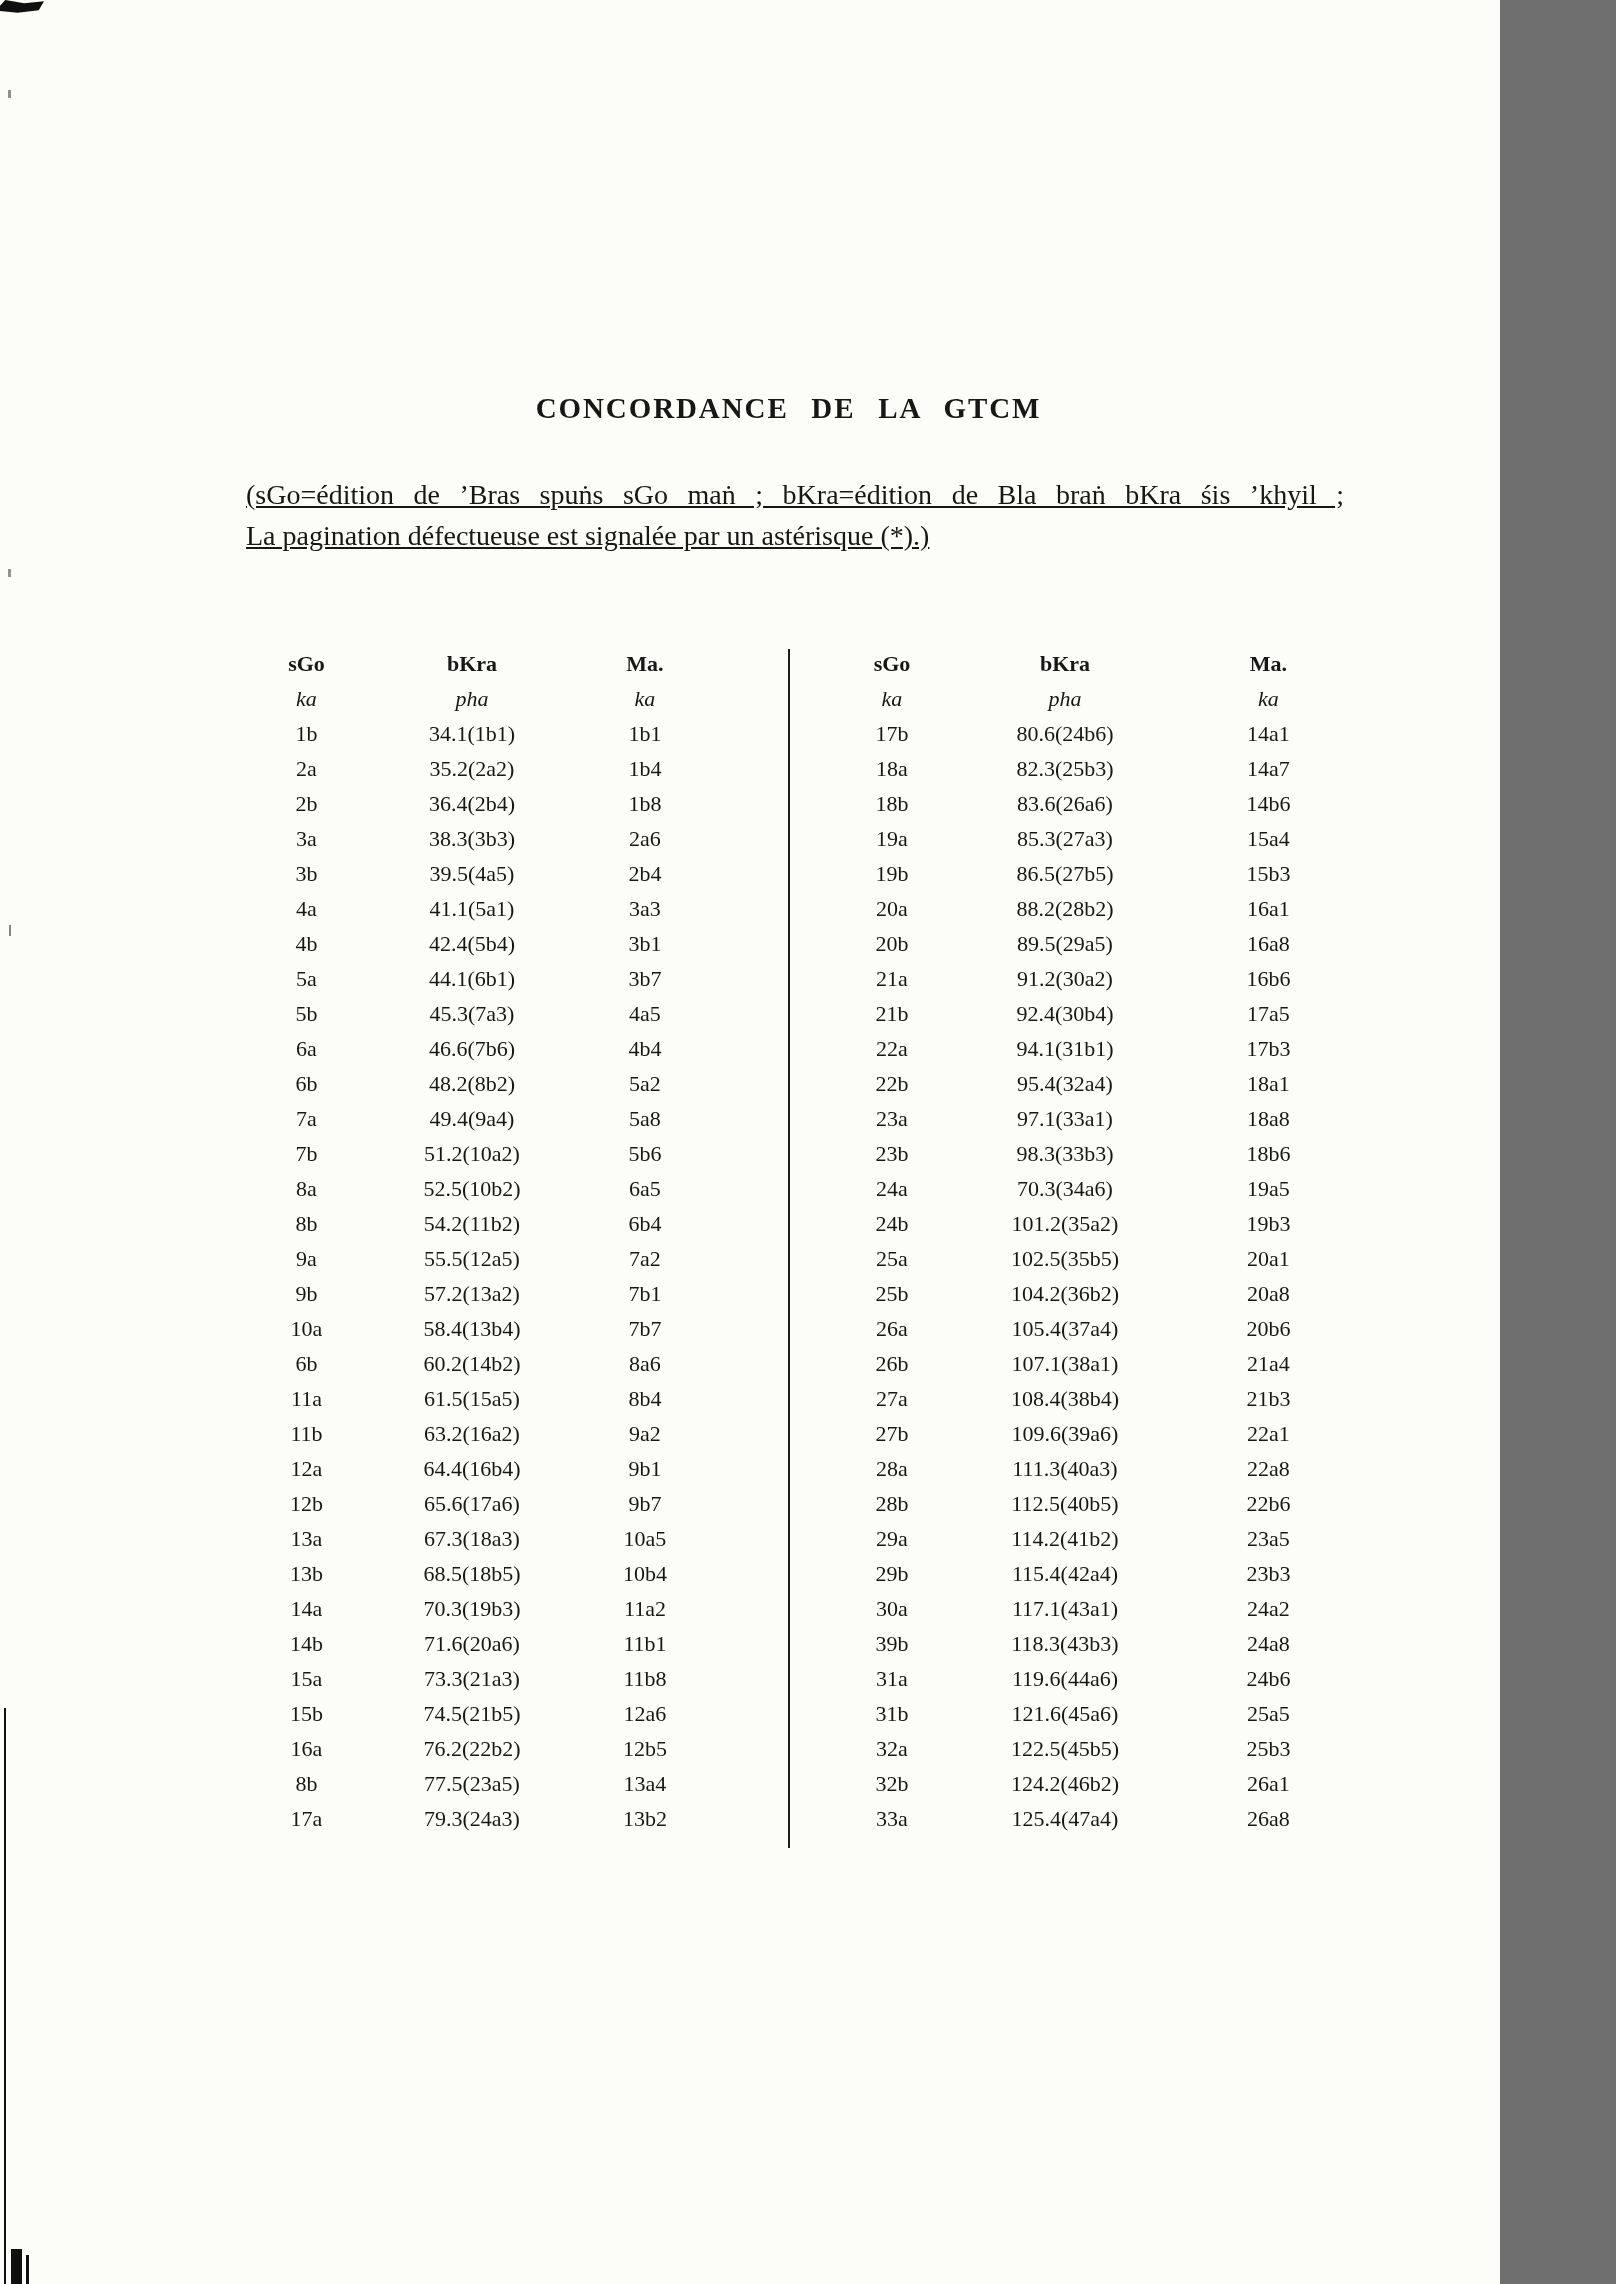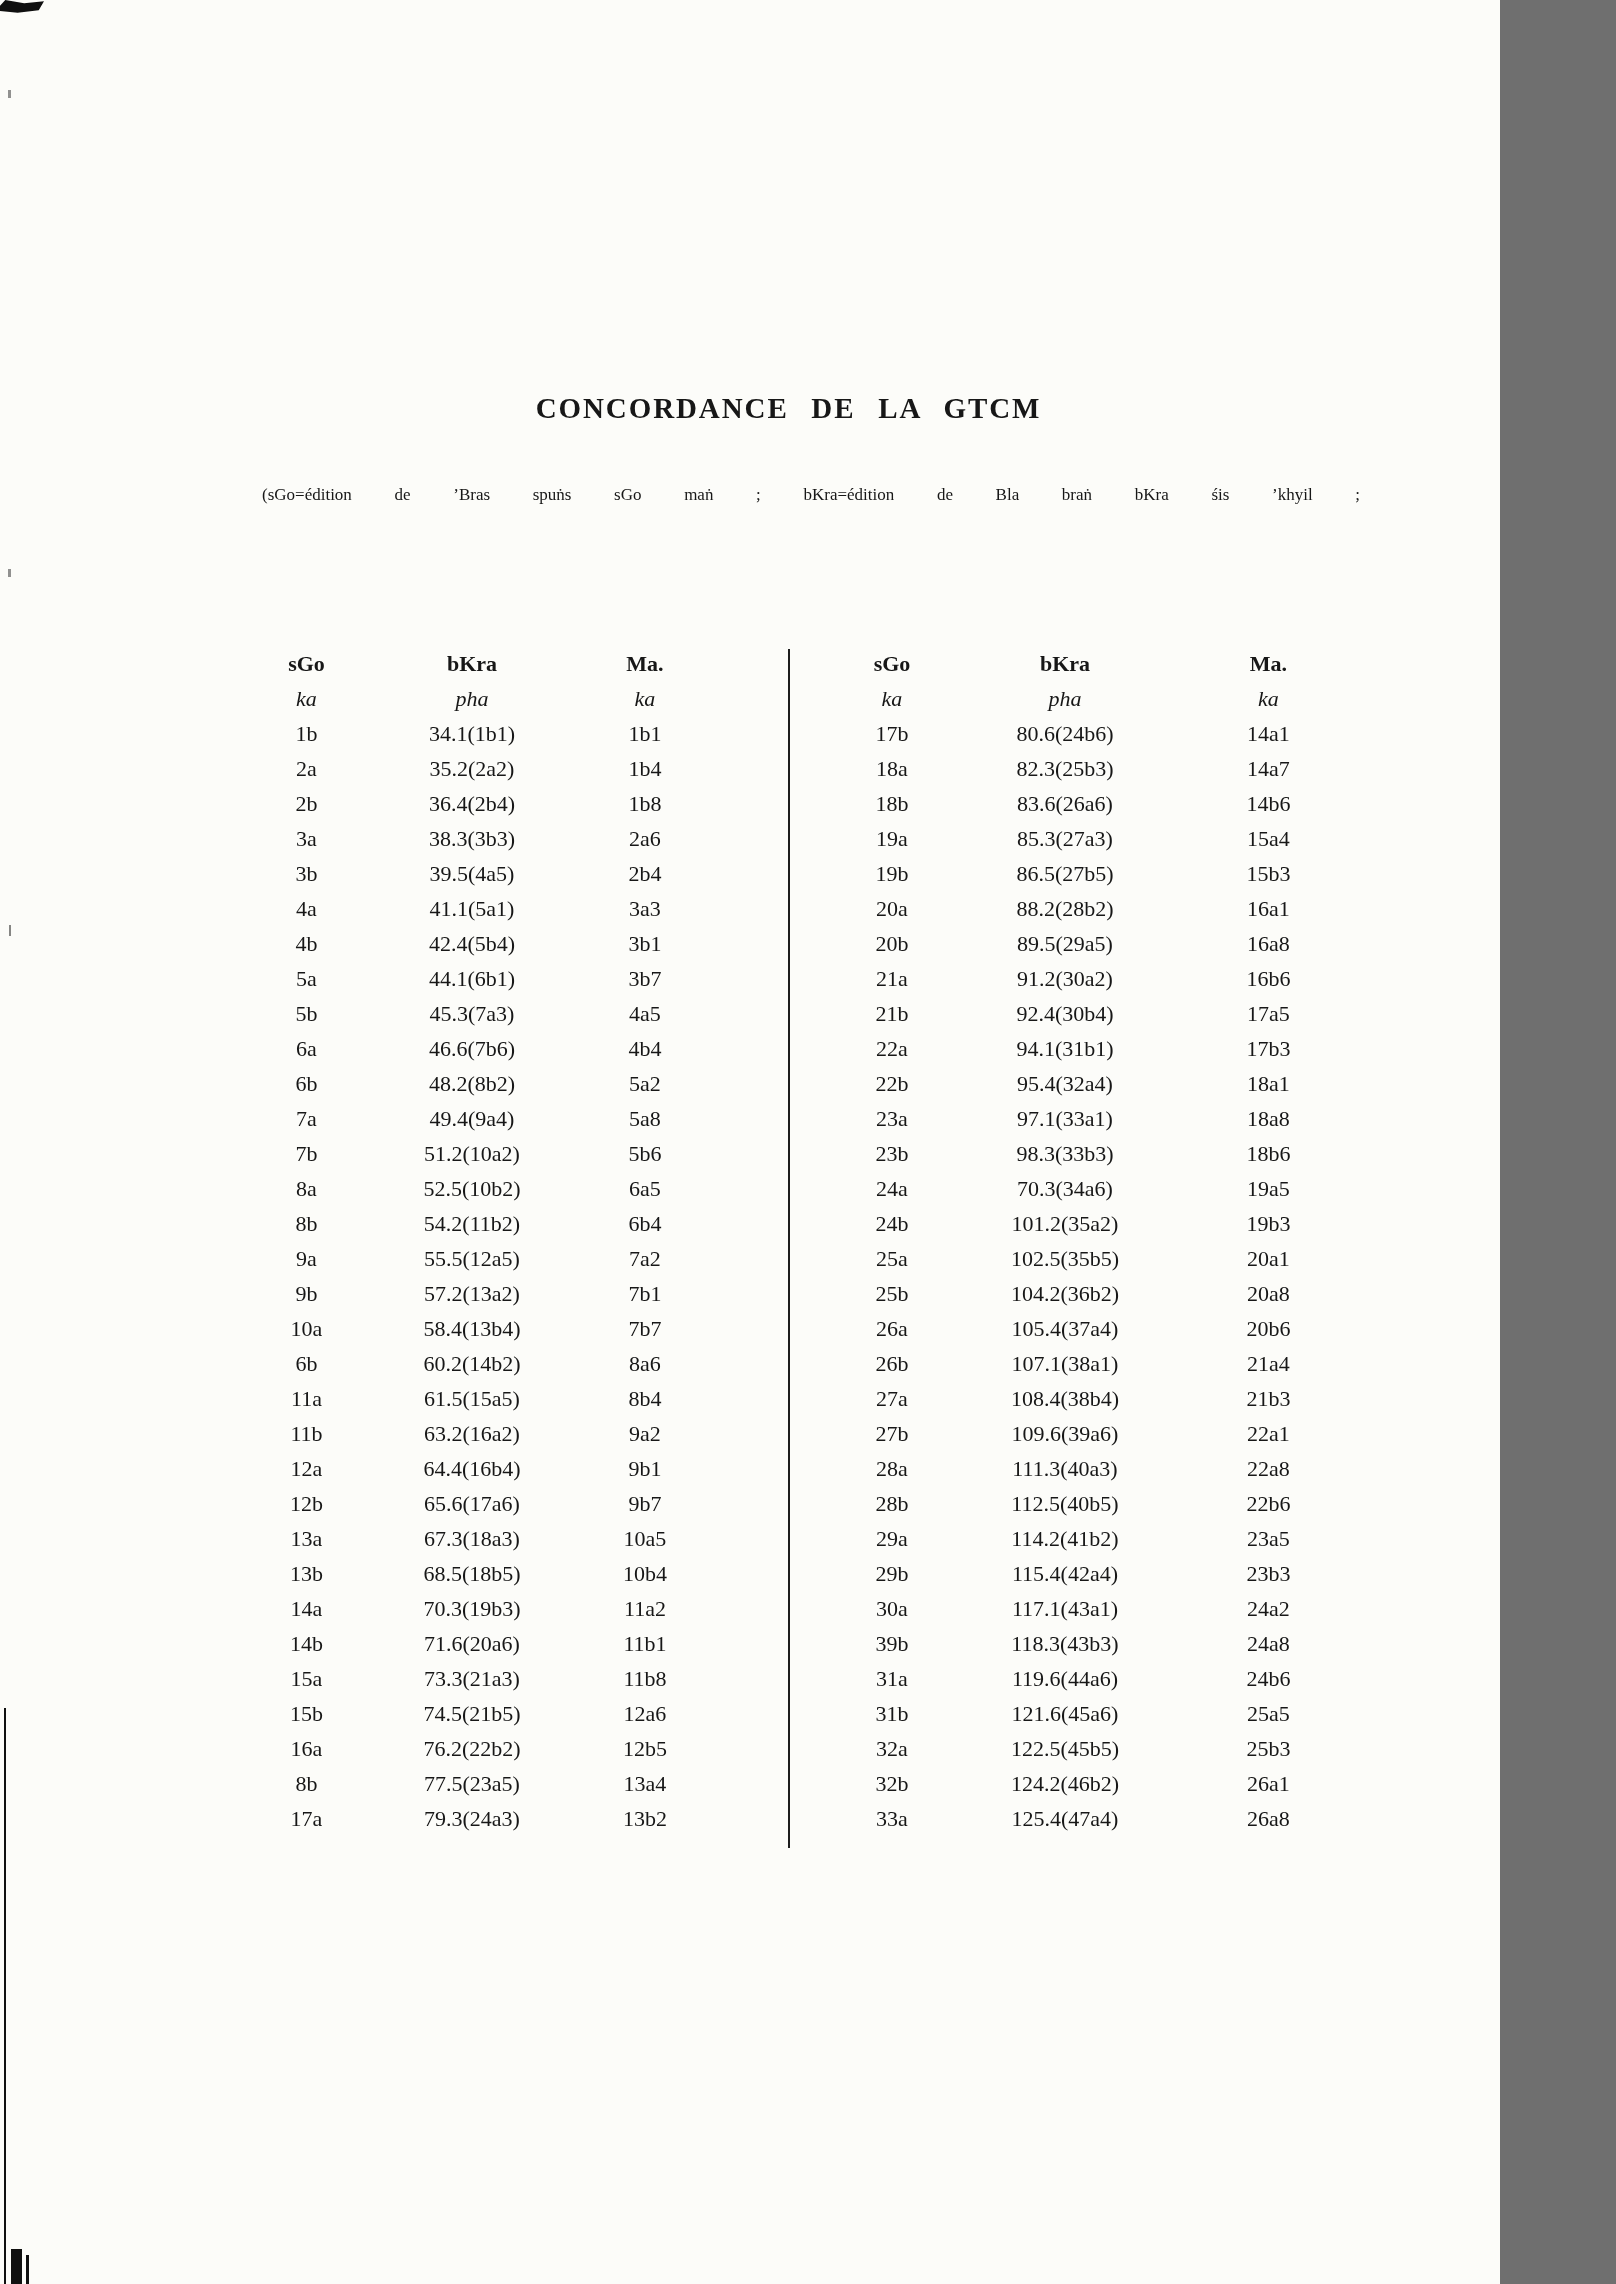--- a/index.html
+++ b/index.html
@@ -16,22 +16,23 @@
   
   .title {
     position:absolute; top:392px; left:0; width:1577px;
     text-align:center;
     font-weight:bold; font-size:29px;
     letter-spacing:1.9px; word-spacing:13.6px;
   }
 
   
   .intro {
-    position:absolute; top:474px; left:262px; width:1098px;
-    font-size:17px;
+    position:absolute; top:474px; left:246px; width:1098px;
+    font-size:28px;
+    text-decoration:underline;
   }
   .intro .line { line-height:41px; }
   .intro .just { text-align:justify; text-align-last:justify; }
   .italic { font-style:italic; }
 
   
   .ttable { position:absolute; display:grid; }
   #table-left  { left:235px;  top:646px; grid-template-columns:143px 188px 158px; }
   #table-right { left:815px; top:646px; grid-template-columns:154px 192px 215px; }
   .trow { display:contents; }
@@ -77,20 +78,21 @@
   <div class="artifact art-block-bl"></div>
   <div class="artifact art-tick-bl"></div>
   <div class="artifact art-speck-1"></div>
   <div class="artifact art-speck-2"></div>
   <div class="artifact art-speck-3"></div>
 
   <div class="title">CONCORDANCE DE LA GTCM</div>
 
   <div class="intro">
     <div class="line just">(sGo=édition de ’Bras spuṅs sGo maṅ ; bKra=édition de Bla braṅ bKra śis ’khyil ;</div>
+    <div class="line">La pagination défectueuse est signalée par un astérisque (*).)</div>
   </div>
 
   <div class="vrule"></div>
 
   <div class="ttable" id="table-left">
     <div class="trow">
       <div class="tcell thead">sGo</div>
       <div class="tcell thead">bKra</div>
       <div class="tcell thead">Ma.</div>
     </div>

